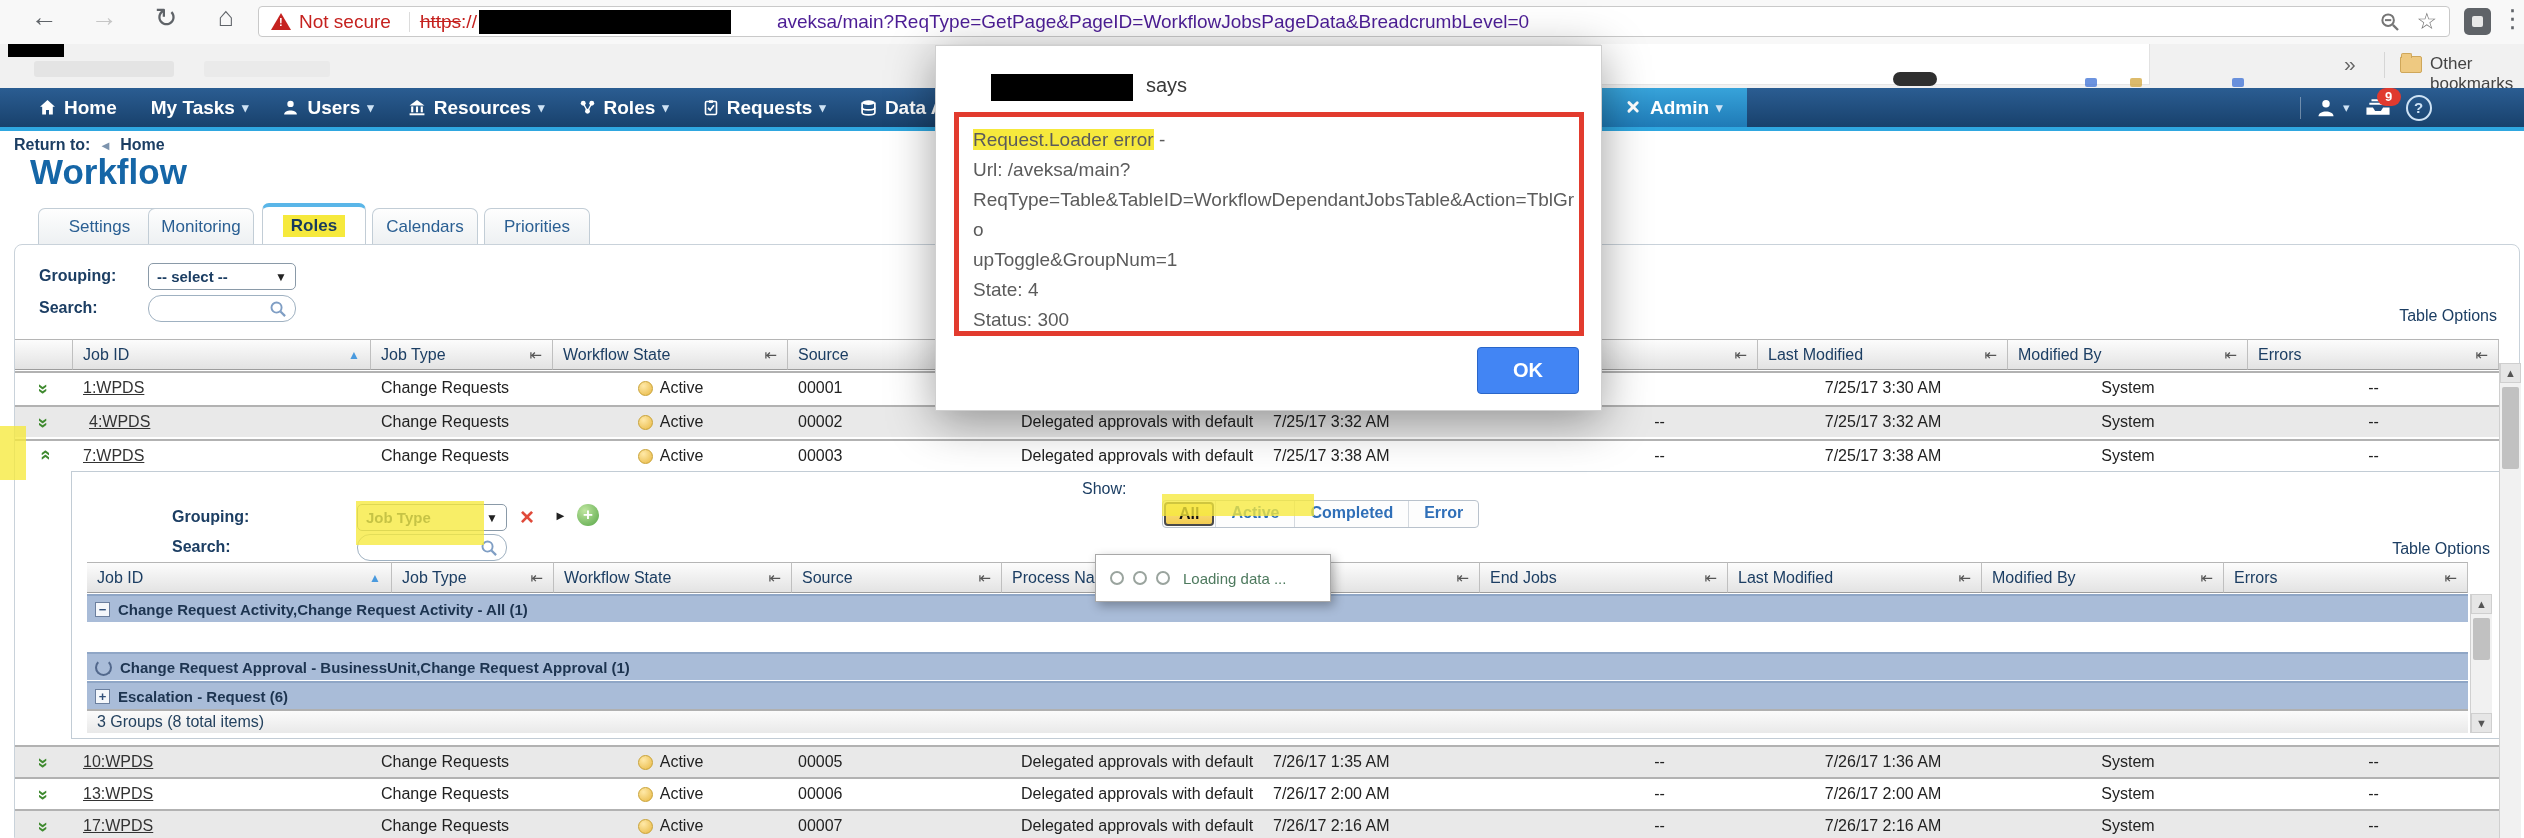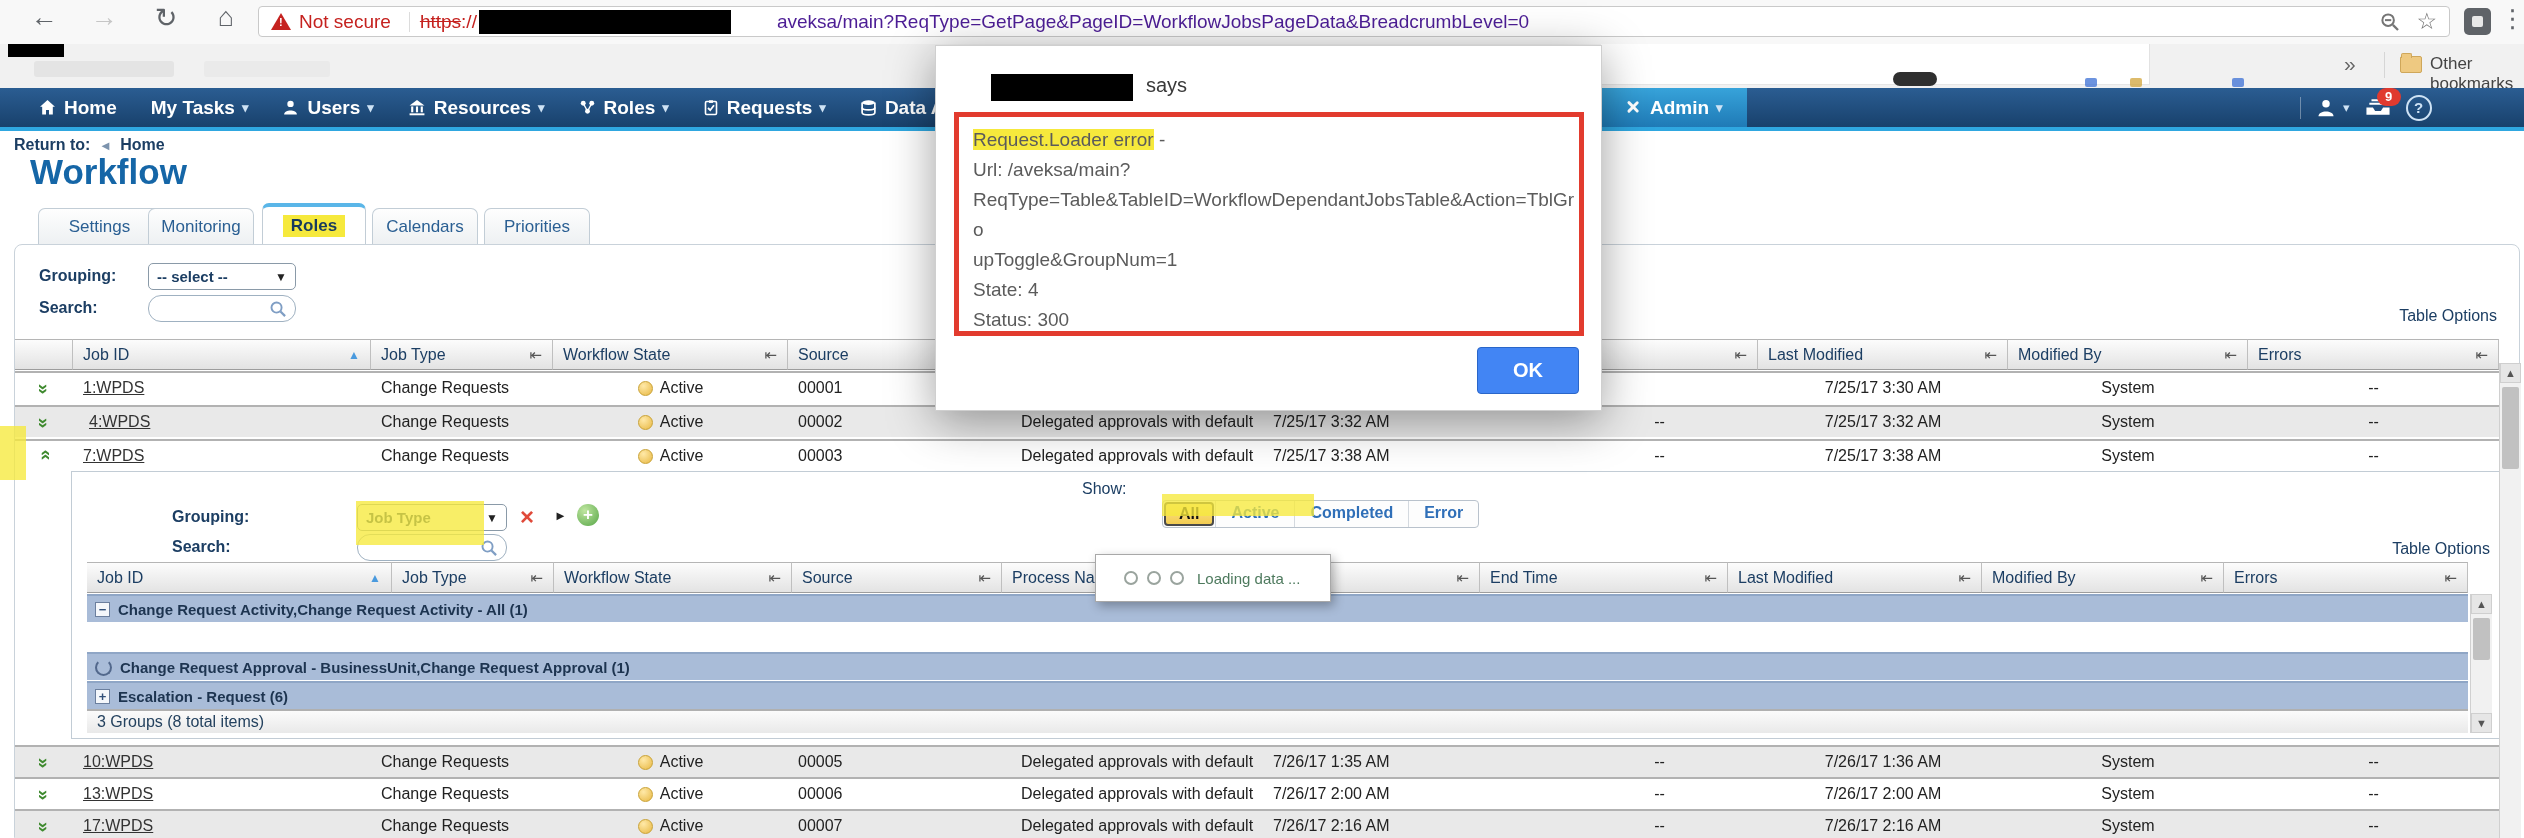--- a/index.html
+++ b/index.html
@@ -129,21 +129,21 @@
   .spin{display:inline-block;width:13px;height:13px;border:2px solid #52688c;border-top-color:transparent;
         border-radius:50%;margin-right:8px;flex:none;}
   .grow{position:absolute;left:15px;width:2381px;height:28px;background:#a9bcd8;border-top:2px solid #8fa6c6;
         box-sizing:border-box;display:flex;align-items:center;padding:0 8px;font-size:15px;font-weight:bold;color:#1d3450;}
   .grow-detail{position:absolute;left:15px;width:2381px;height:30px;background:#fff;display:flex;align-items:center;
         padding:0 8px;font-size:15px;font-weight:bold;color:#3a3a3a;box-sizing:border-box;}
   .gfooter{position:absolute;left:15px;width:2381px;height:24px;background:linear-gradient(#fbfbfb,#e9e9e9);
         border-top:2px solid #b0b0b0;display:flex;align-items:center;padding:0 10px;font-size:16px;color:#24425f;box-sizing:border-box;}
 
   .loadtip{position:absolute;left:1023px;top:82px;width:236px;height:48px;background:#fff;border:1px solid #a8a8a8;
-           box-shadow:3px 4px 10px rgba(0,0,0,.3);display:flex;align-items:center;gap:9px;padding:0 28px;
+           box-shadow:3px 4px 10px rgba(0,0,0,.3);display:flex;align-items:center;gap:9px;padding:0 14px;
            box-sizing:border-box;z-index:30;}
   .ring{width:10px;height:10px;border:2px solid #9aa49e;border-radius:50%;flex:none;}
   .loadtxt{font-size:15px;color:#4e7a5e;margin-left:4px;white-space:nowrap;}
 
   
   .ymark{position:absolute;background:#f6e93c;opacity:.78;z-index:60;}
 
   
   .dialog{position:absolute;left:935px;top:45px;width:667px;height:366px;background:#fff;z-index:100;
           box-shadow:0 10px 44px rgba(0,0,0,.38);border:1px solid #cfcfcf;box-sizing:border-box;}
@@ -535,21 +535,21 @@
         <span class="filtr">⇤</span>
       </div>
       <div class="hcell" style="left:930px;top:90px;width:240px">
         <span>Process Na</span>
       </div>
       <div class="hcell" style="left:1170px;top:90px;width:238px">
         <span>Start Time</span>
         <span class="filtr">⇤</span>
       </div>
       <div class="hcell" style="left:1408px;top:90px;width:248px">
-        <span>End Time</span>
+        <span>End Jobs</span>
         <span class="filtr">⇤</span>
       </div>
       <div class="hcell" style="left:1656px;top:90px;width:254px">
         <span>Last Modified</span>
         <span class="filtr">⇤</span>
       </div>
       <div class="hcell" style="left:1910px;top:90px;width:242px">
         <span>Modified By</span>
         <span class="filtr">⇤</span>
       </div>

